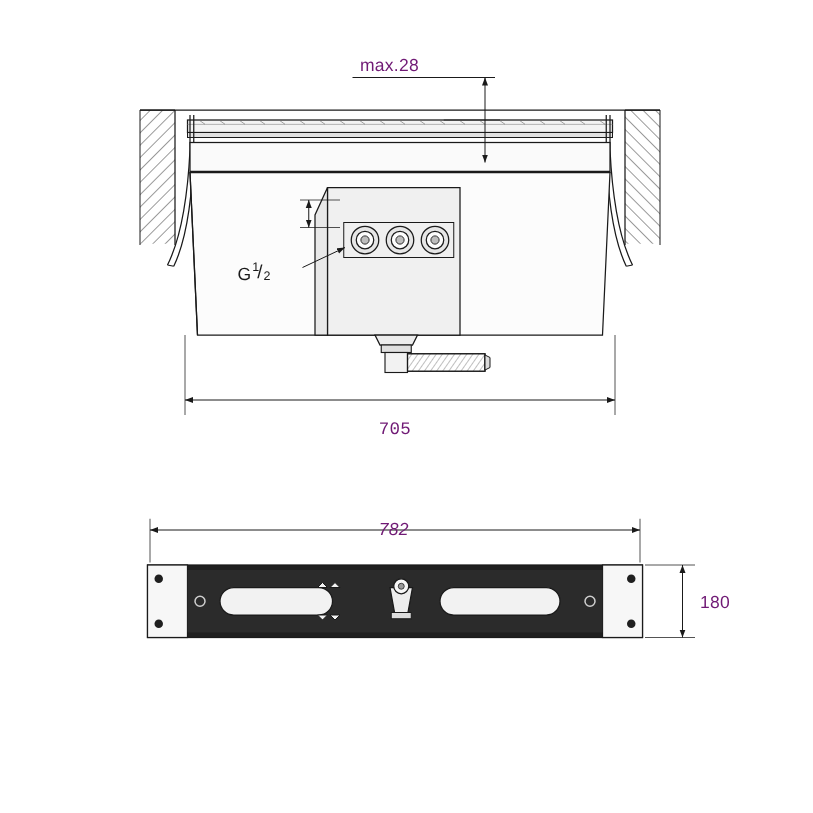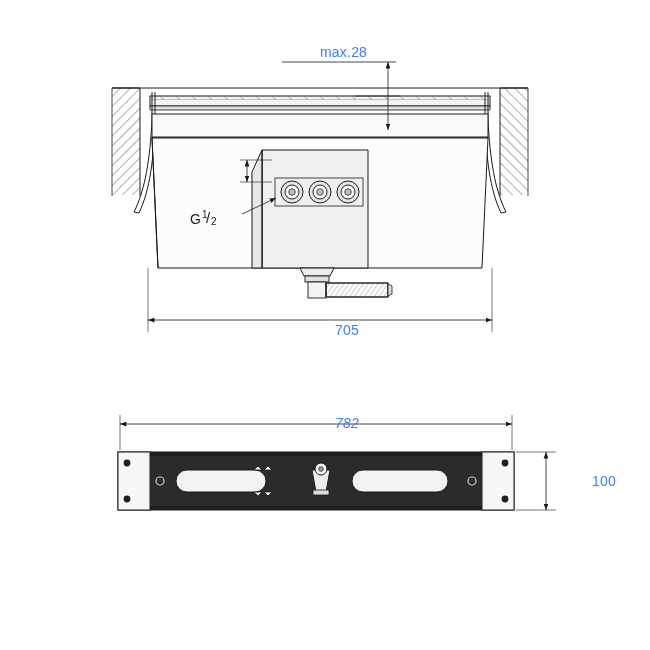--- a/index.html
+++ b/index.html
@@ -25,24 +25,23 @@
     position: absolute;
     left: 0; top: 0;
     width: 650px;
     height: 650px;
     display: block;
   }
   .dimlabel {
     position: absolute;
     font-family: "Liberation Sans", sans-serif;
     font-size: 14px;
-    color: #3b82f6;
+    color: #701a75;
     white-space: nowrap;
     letter-spacing: 0.2px;
-    margin-left: 32px;
   }
   .fraclabel {
     position: absolute;
     font-family: "Liberation Sans", sans-serif;
     font-size: 14px;
     color: #1a1a1a;
     white-space: nowrap;
     display: flex;
     align-items: center;
     gap: 1px;
@@ -273,28 +272,28 @@
       <g>
         <line x1="546" y1="452" x2="546" y2="510" stroke="#1a1a1a" stroke-width="0.8" marker-start="url(#arrStart)" marker-end="url(#arrEnd)"></line>
         <line x1="516" y1="452" x2="556" y2="452" stroke="#1a1a1a" stroke-width="0.6"></line>
         <line x1="516" y1="510" x2="556" y2="510" stroke="#1a1a1a" stroke-width="0.6"></line>
       </g>
     </g>
   </svg>
 
   <div class="dimlabel" style="left:288px; top:44px;">max.28</div>
 
-  <div class="dimlabel" style="left:303px; top:322px;">705</div>
+  <div class="dimlabel" style="left:303px; top:336px;font-family:Liberation Mono, monospace;">705</div>
 
   <div class="fraclabel" style="left:190px; top:211px;">
     <span>G</span>
     <span class="slashfrac">
       <span class="n">1</span>
       <span class="s">/</span>
       <span class="d">2</span>
     </span>
   </div>
 
   <div class="dimlabel" style="left:303px; top:415px;font-style:italic;">782</div>
 
-  <div class="dimlabel" style="left:560px; top:473px;">100</div>
+  <div class="dimlabel" style="left:560px; top:473px;">180</div>
 
 </div>
 
 </body></html>

